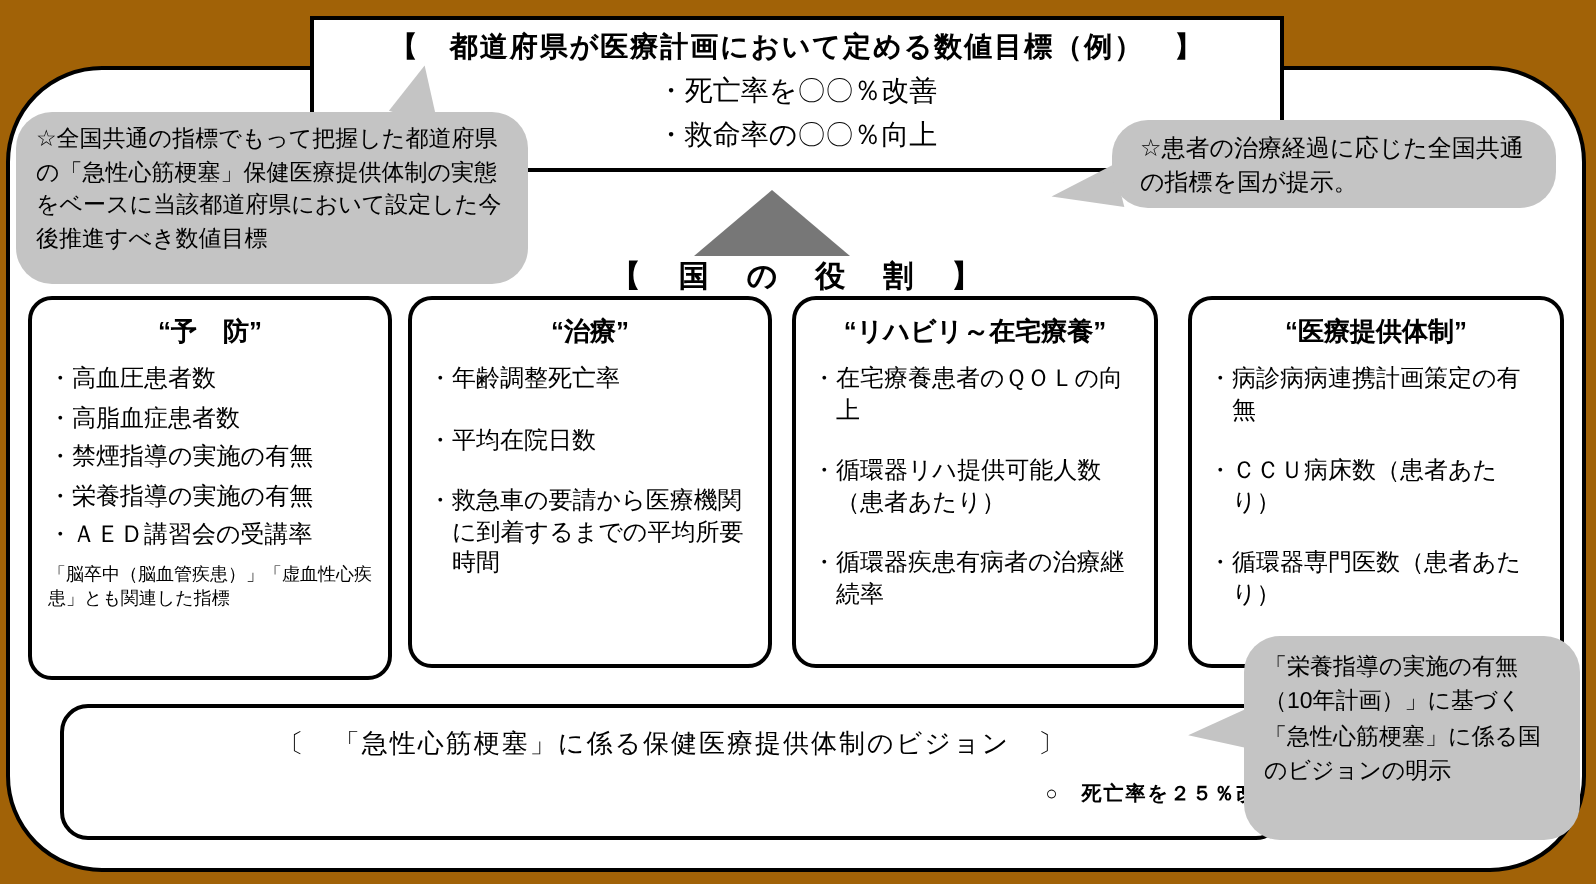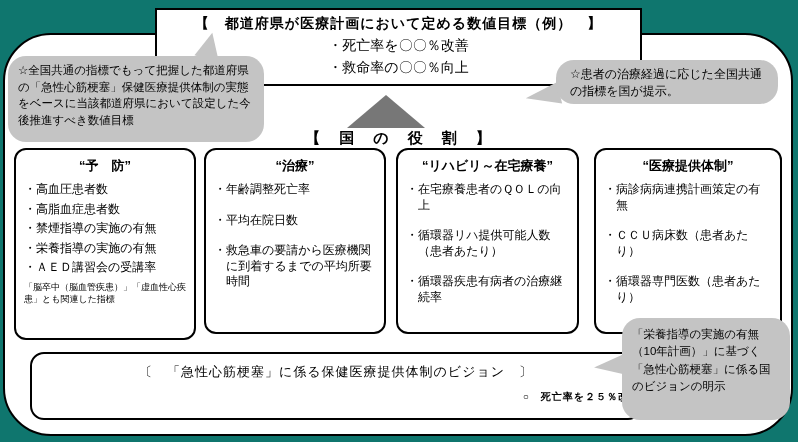--- a/index.html
+++ b/index.html
@@ -1,17 +1,17 @@
 <!DOCTYPE html>
 <html><head>
 <meta charset="utf-8">
 <style>
   html,body{margin:0;padding:0;background:#fff;}
   .canvas{
-    position:relative;width:798px;height:442px;background:#0f766e;overflow:hidden;
+    position:relative;width:798px;height:442px;background:#a16207;overflow:hidden;
     font-family:"Liberation Sans","DejaVu Sans",sans-serif;color:#000;
   }
   .outer-frame{
     position:absolute;left:3px;top:33px;width:790px;height:403px;
     border:2px solid #000;border-radius:48px;box-sizing:border-box;z-index:1;background:#fff;
   }
   
   .top-box{
     position:absolute;left:155px;top:8px;width:487px;height:78px;
     border:2px solid #000;background:#fff;z-index:3;box-sizing:border-box;text-align:center;

